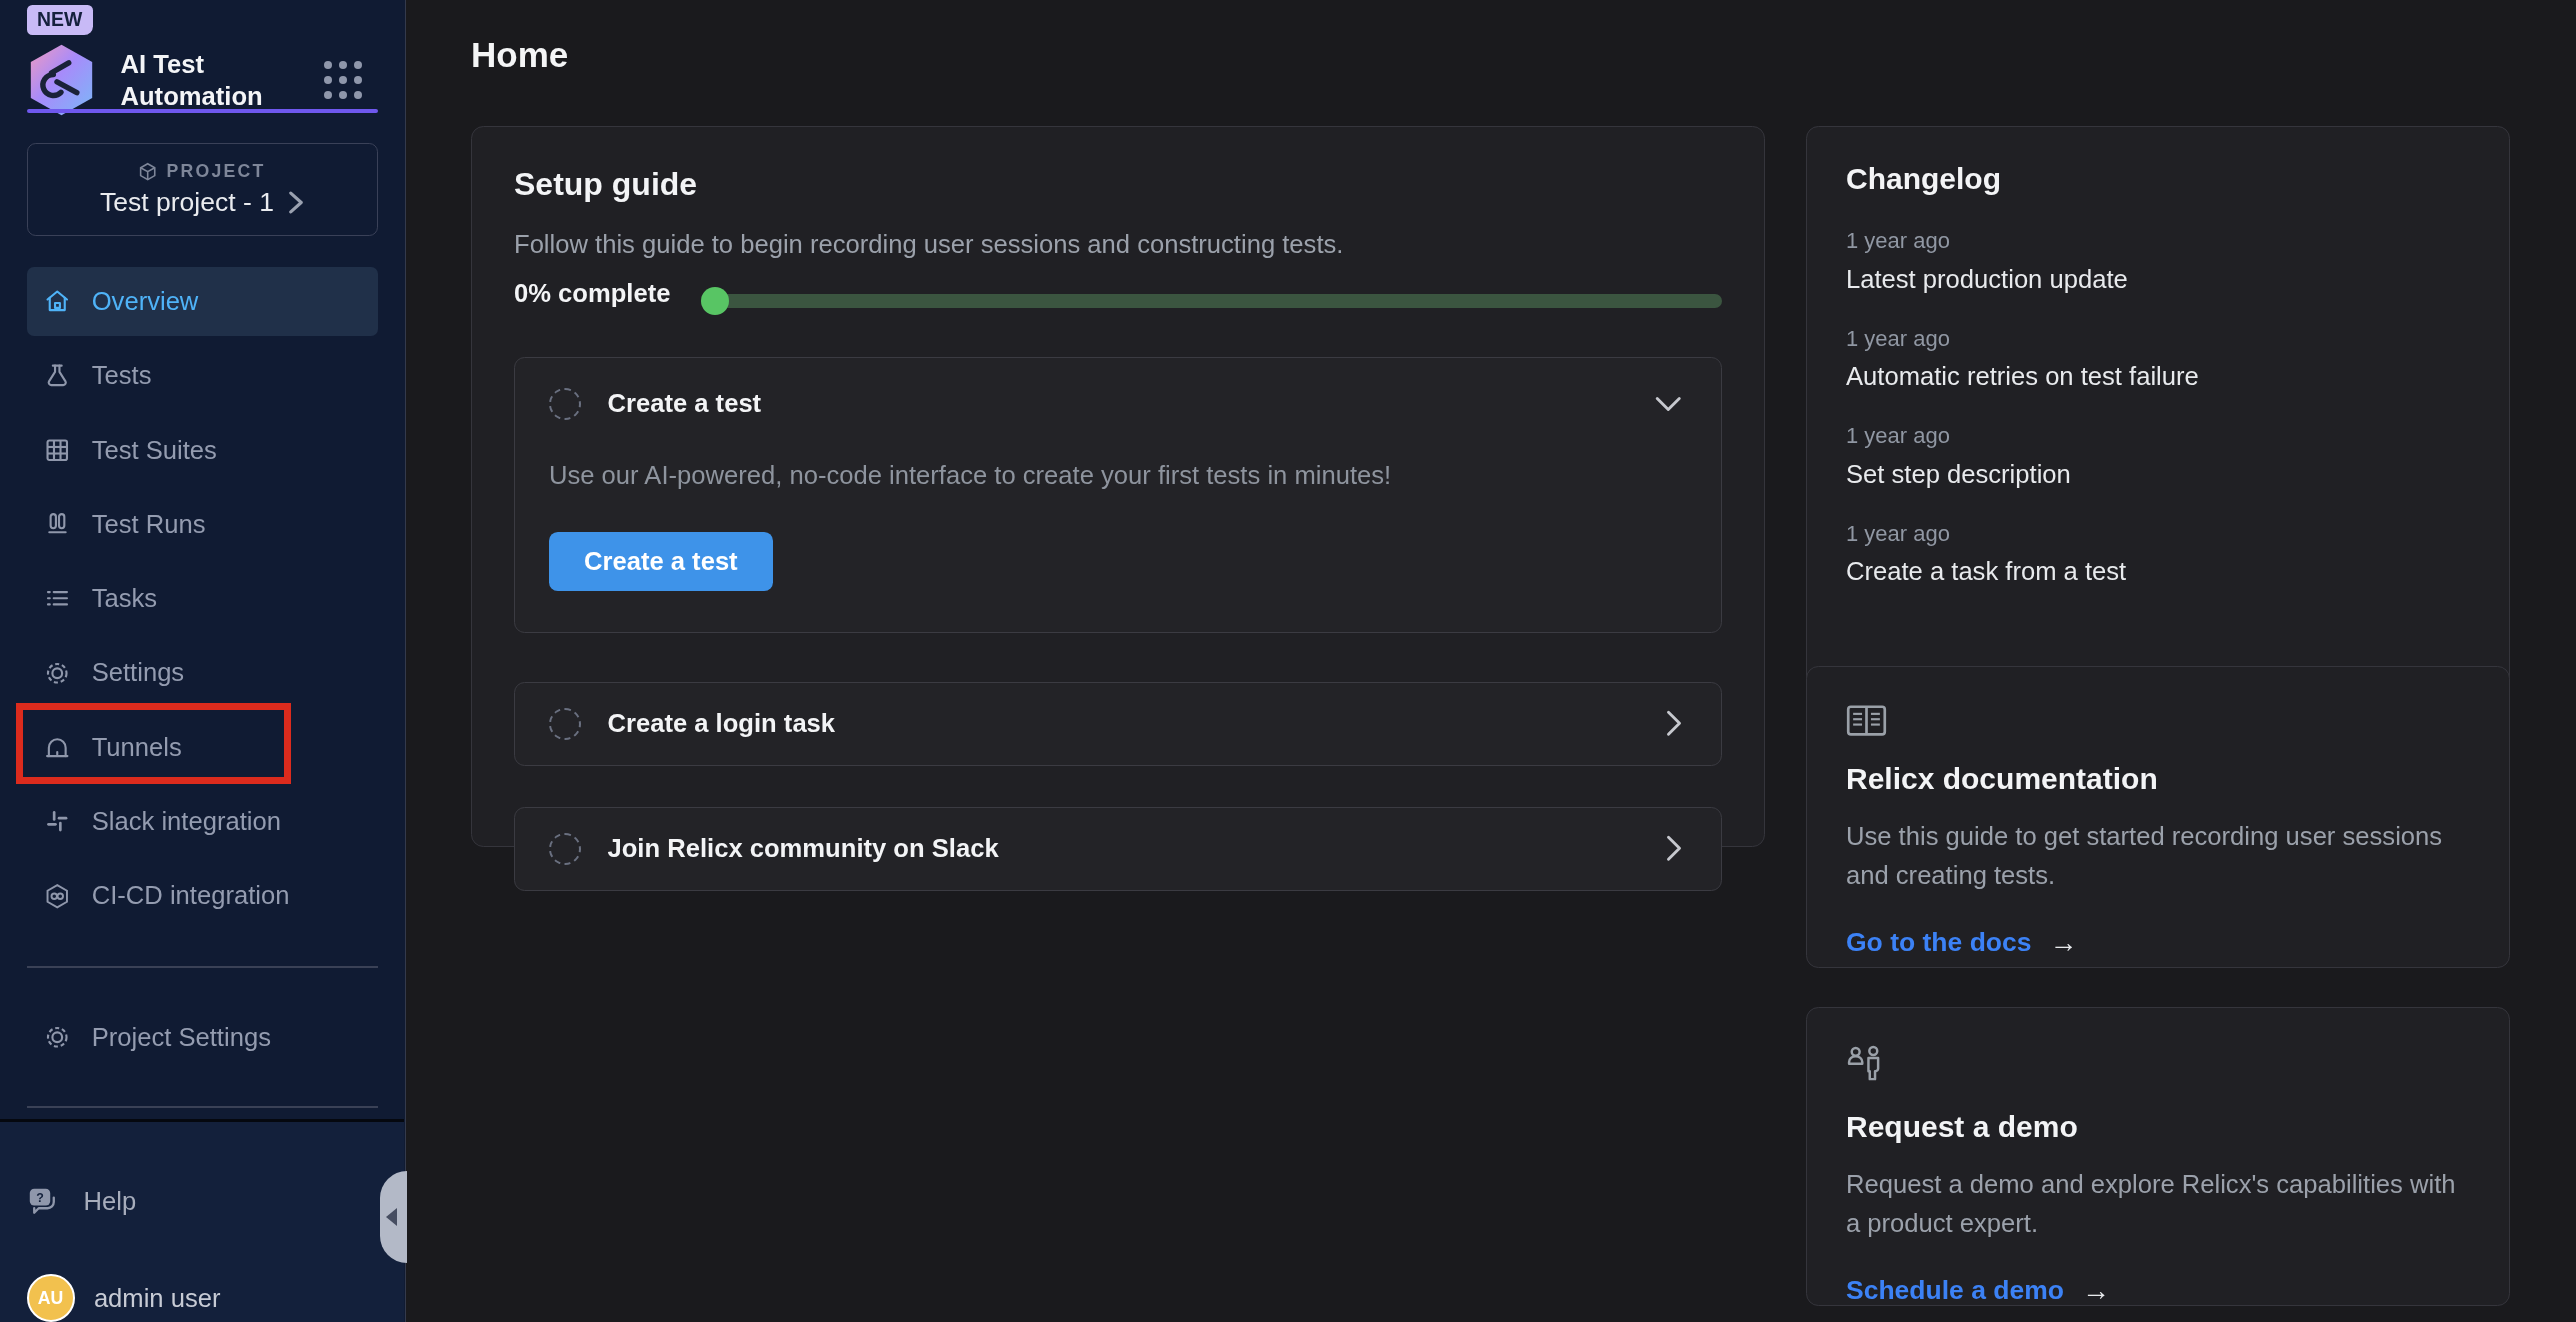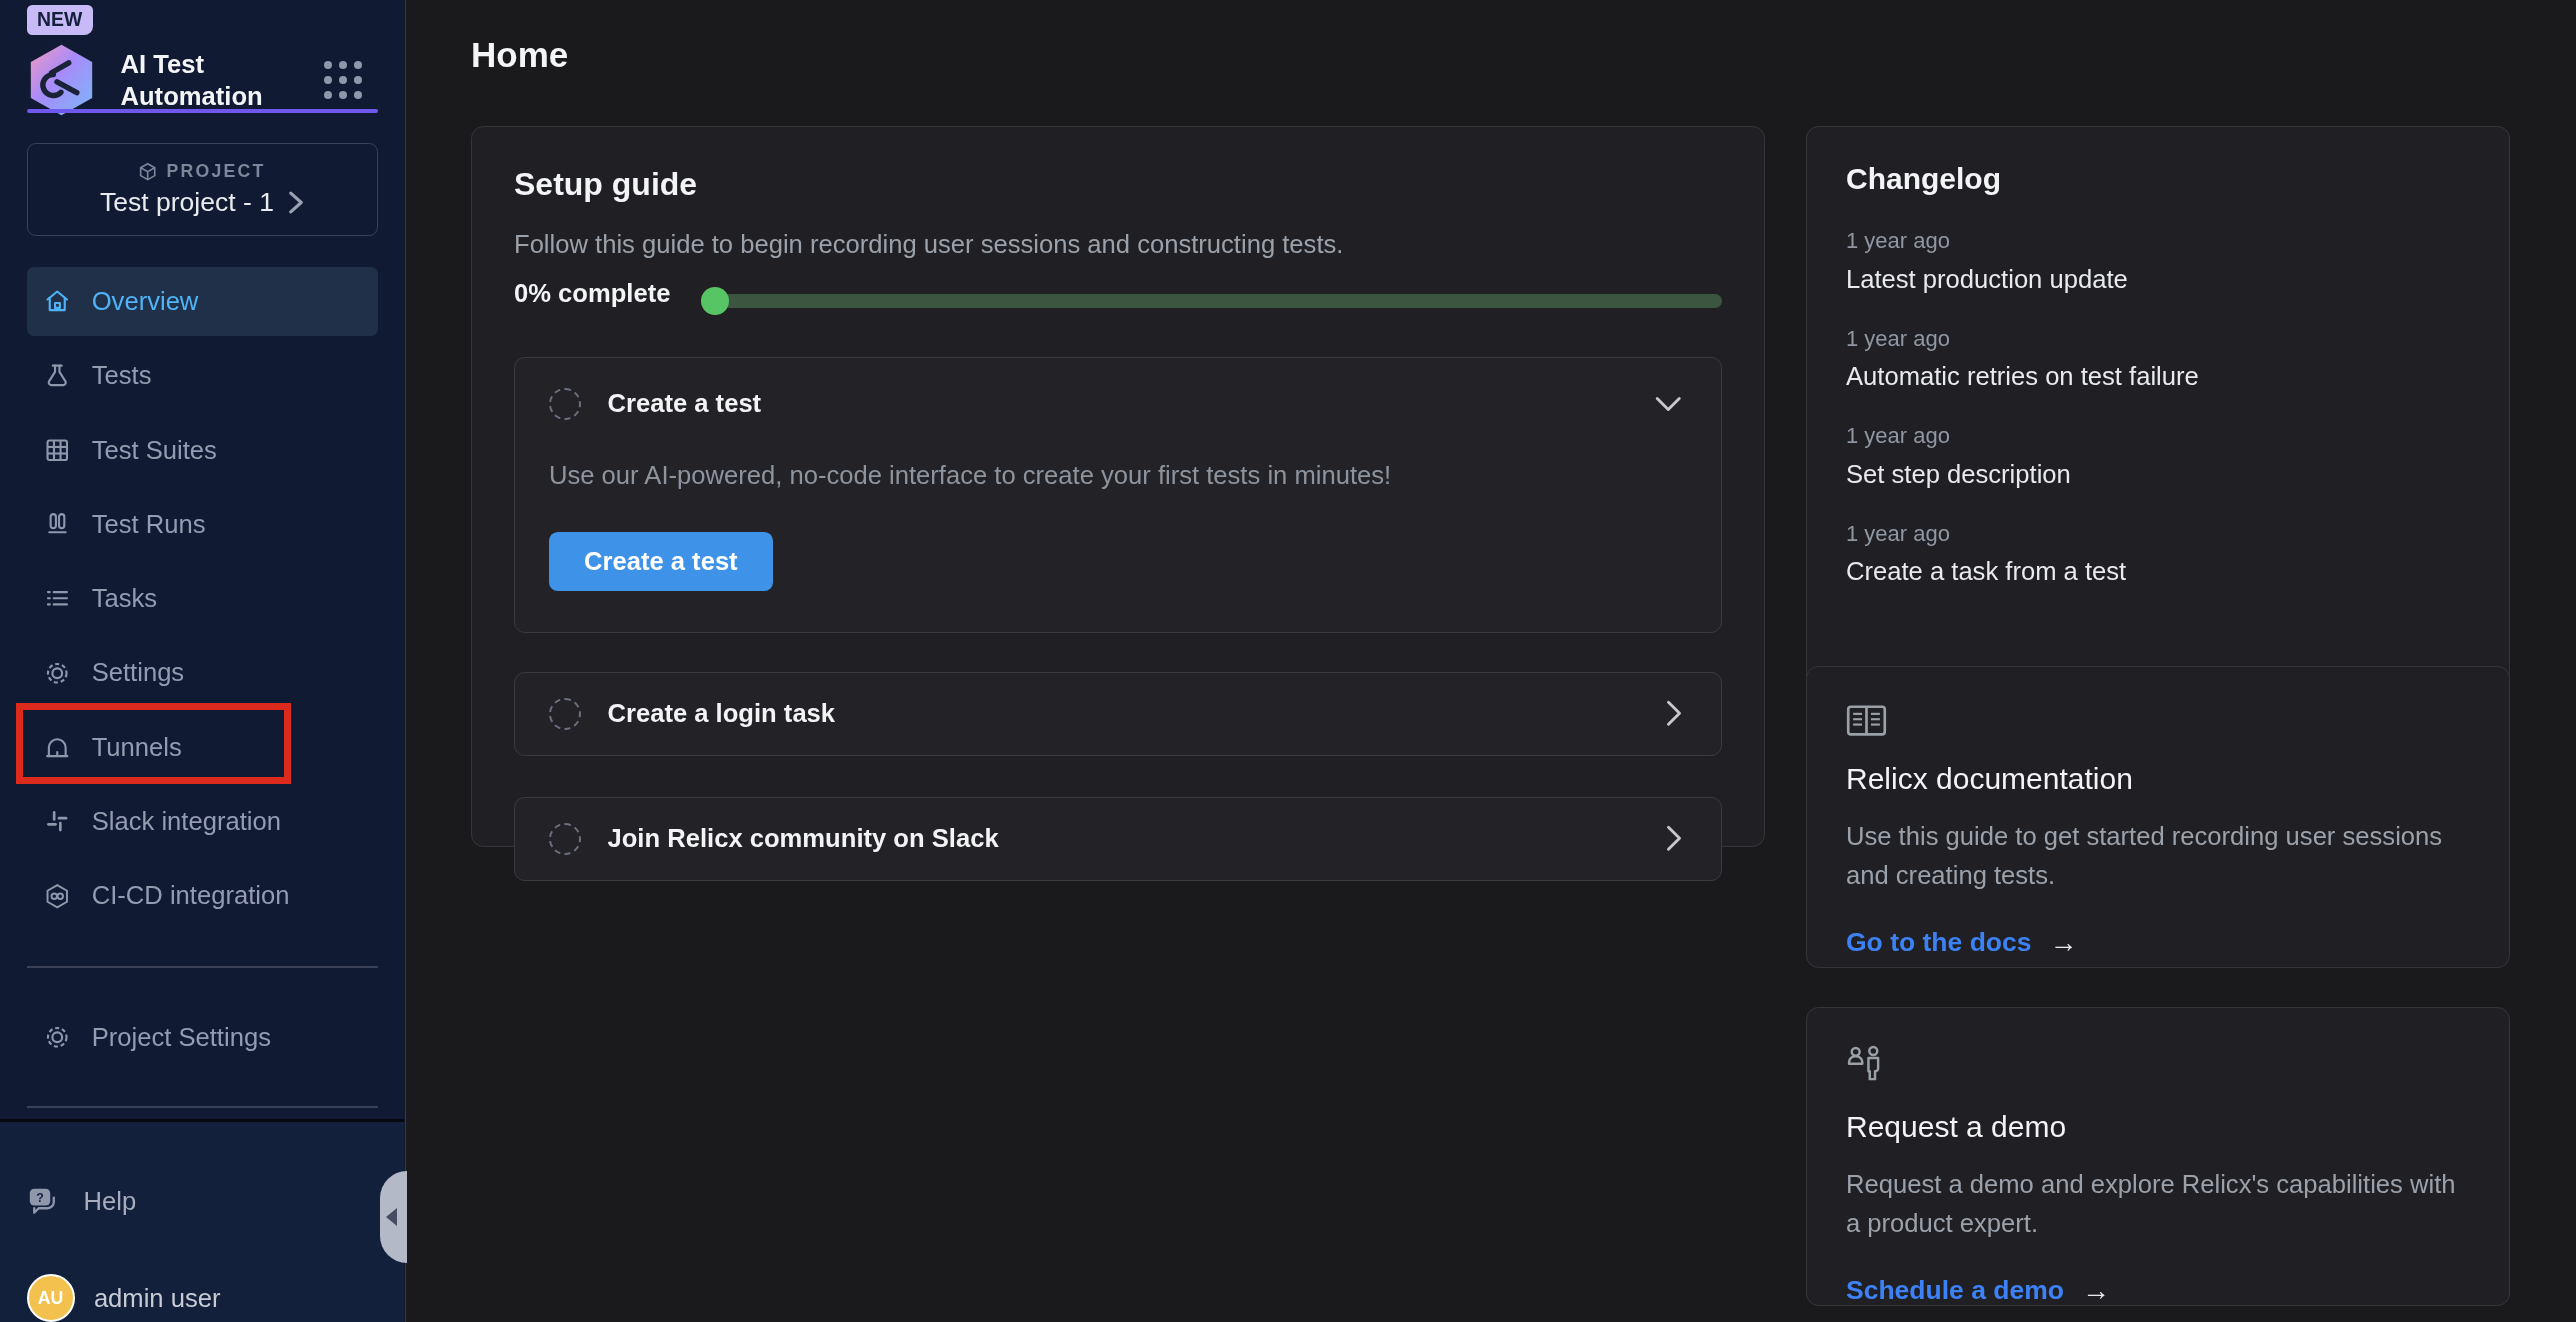--- a/index.html
+++ b/index.html
@@ -114,36 +114,36 @@
   .acc-row { display:flex; align-items:center; cursor:pointer; }
   .dashed-circle { width:32px; height:32px; border:2.6px dashed #6A7080; border-radius:50%; flex:0 0 auto; }
   .acc-title { margin-left:26.5px; font-size:25.6px; font-weight:700; color:#F3F4F6; }
   .acc-chevron { margin-left:auto; margin-right:5.3px; }
   .acc-desc { margin-top:41px; font-size:25.6px; color:#8E949E; }
   .primary-btn {
     display:inline-block; margin-top:42px; background:#3E93E9; color:#FFFFFF;
     font-size:25.6px; font-weight:700; padding:15px 35px; border:none; border-radius:8.8px; cursor:pointer;
     font-family:"Liberation Sans", sans-serif;
   }
-  .acc-2 { margin-top:39px; padding:25px 34px; }
+  .acc-2 { margin-top:49px; padding:25px 34px; }
   .acc-3 { margin-top:41px; padding:25px 34px; }
 
   
   .right-card { position:absolute; left:1400px; width:704px; padding:35px 39px; }
   .changelog-card { top:126px; height:594px; }
   .docs-card { top:666px; height:302px; }
   .demo-card { top:1007px; height:299px; }
 
   .card-title { font-size:30px; font-weight:600; color:#F3F4F6; }
   .cl-entry { margin-top:32px; }
   .cl-time { font-size:22px; color:#9097A3; }
   .cl-text { margin-top:10.6px; font-size:25.6px; color:#E8EAED; }
 
   .info-icon { margin-top:1.8px; }
-  .info-title { margin-top:21px; font-size:30px; font-weight:400; color:#F3F4F6; }
+  .info-title { margin-top:21px; font-size:30px; font-weight:700; color:#F3F4F6; }
   .info-desc { margin-top:21px; font-size:25.6px; line-height:39px; color:#9BA1AB; }
   .link-row { margin-top:32px; display:flex; align-items:center; gap:18px; cursor:pointer; }
   .link-text { font-size:26.5px; font-weight:700; color:#3C82F6; }
   .link-arrow { font-size:28px; color:#E8EAED; }
 </style>
 </head>
 <body>
 
 <aside class="sidebar">
 

